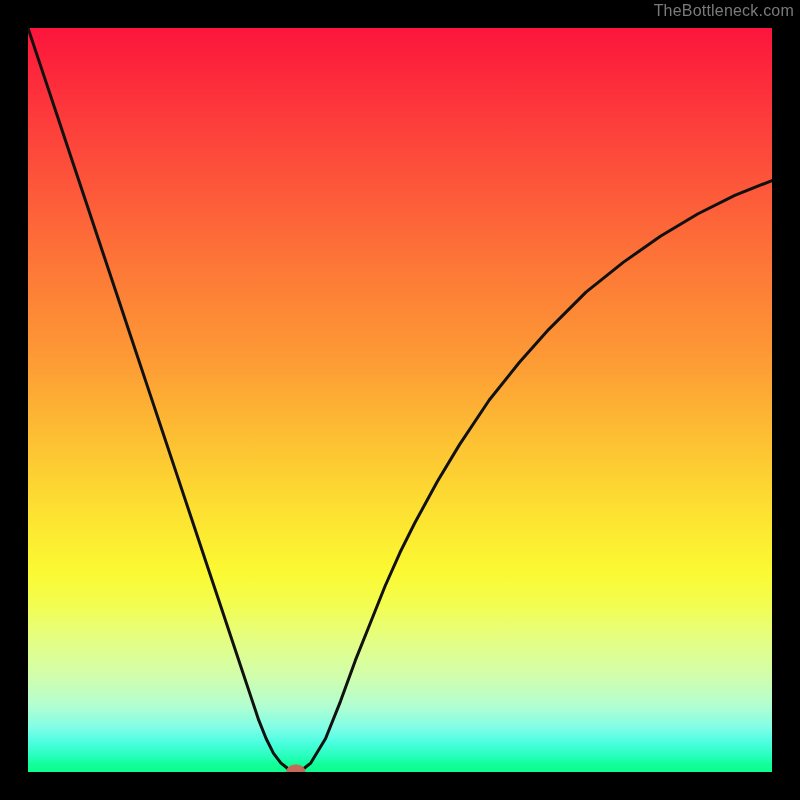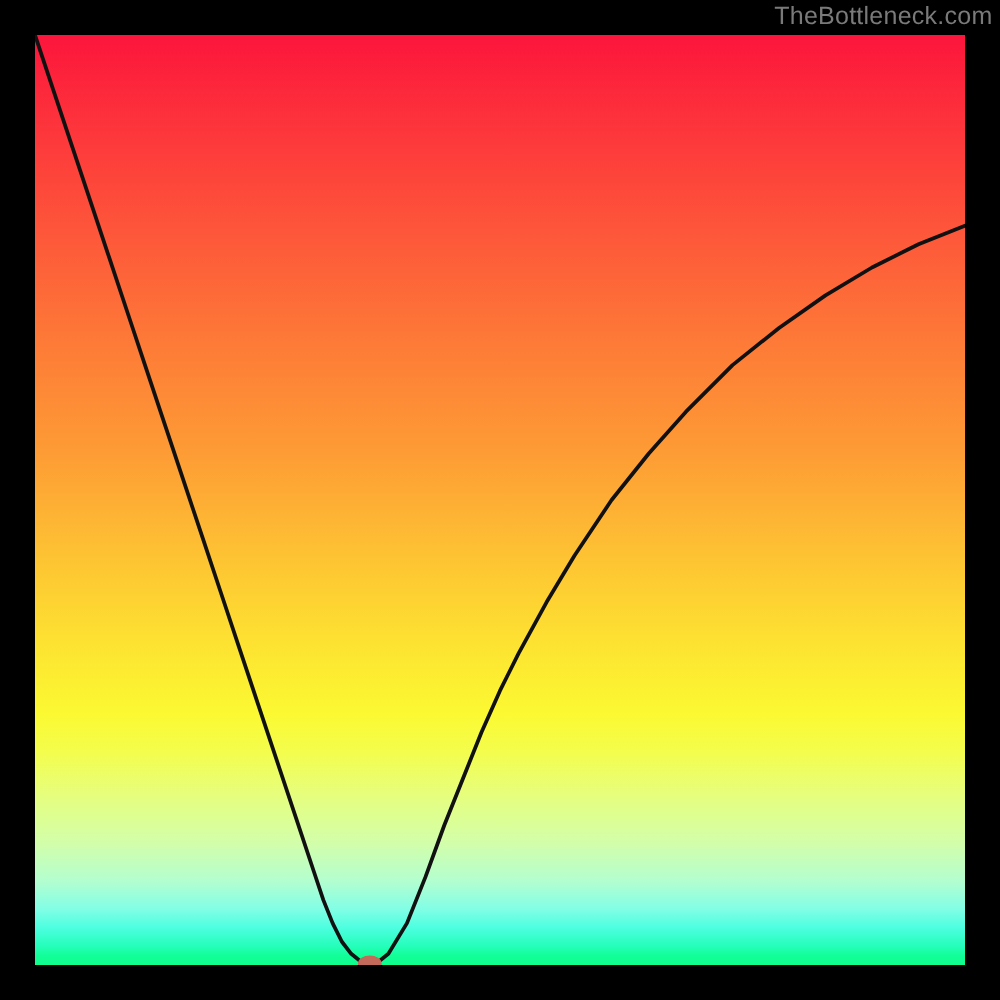--- a/index.html
+++ b/index.html
@@ -54,21 +54,21 @@
     position: absolute;
     left: 0; top: 0;
     width: 744px;
     height: 744px;
   }
   .watermark {
     position: absolute;
     top: 2px;
     right: 6px;
     color: #7a7a7a;
-    font-size: 20px;
+    font-size: 16px;
     letter-spacing: 0.2px;
     user-select: none;
   }
 </style>
 </head>
 <body>
 
 <div class="frame">
   <div class="plot-area">
     <div class="gradient"></div>

